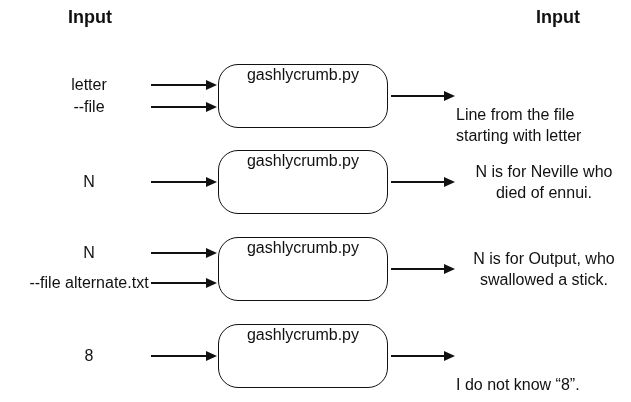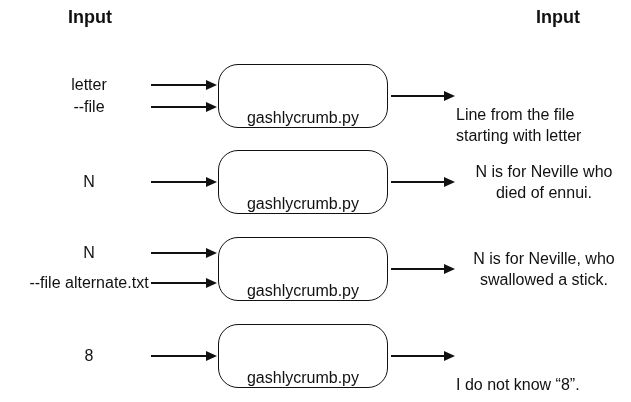--- a/index.html
+++ b/index.html
@@ -39,21 +39,21 @@
     border-top: 5px solid transparent;
     border-bottom: 5px solid transparent;
   }
   .in-arrow  { left: 151px; width: 66px; }
   .out-arrow { left: 391px; width: 64px; }
 
   .procbox {
     position: absolute; left: 218px; width: 170px; height: 64px;
     border: 1.5px solid #111111; border-radius: 20px;
     background: #ffffff; box-sizing: border-box;
-    display: flex; align-items: flex-end; justify-content: center;
+    display: flex; align-items: flex-start; justify-content: center;
   }
   .procbox .boxlabel { font-size: 16px; line-height: 19px; white-space: nowrap; }
 
   .outtext {
     position: absolute; left: 456px; width: 176px;
     font-size: 16px; line-height: 21px;
   }
   .outtext.center { text-align: center; }
   .outtext.left   { text-align: left; margin-top: 29px; }
   .outline-row { display: block; }
@@ -97,21 +97,21 @@
   <div>
     <div class="inlabel" style="top:244px">N</div>
     <div class="inlabel" style="top:274px">--file alternate.txt</div>
     <div class="arrow in-arrow" style="top:253px"></div>
     <div class="arrow in-arrow" style="top:283px"></div>
     <div class="procbox" style="top:237px">
       <span class="boxlabel">gashlycrumb.py</span>
     </div>
     <div class="arrow out-arrow" style="top:269px"></div>
     <div class="outtext center" style="top:248px">
-      <span class="outline-row">N is for Neville, who</span>
+      <span class="outline-row">N is for Output, who</span>
       <span class="outline-row">swallowed a stick.</span>
     </div>
   </div>
 
   <div>
     <div class="inlabel" style="top:347px">8</div>
     <div class="arrow in-arrow" style="top:356px"></div>
     <div class="procbox" style="top:324px">
       <span class="boxlabel">gashlycrumb.py</span>
     </div>

